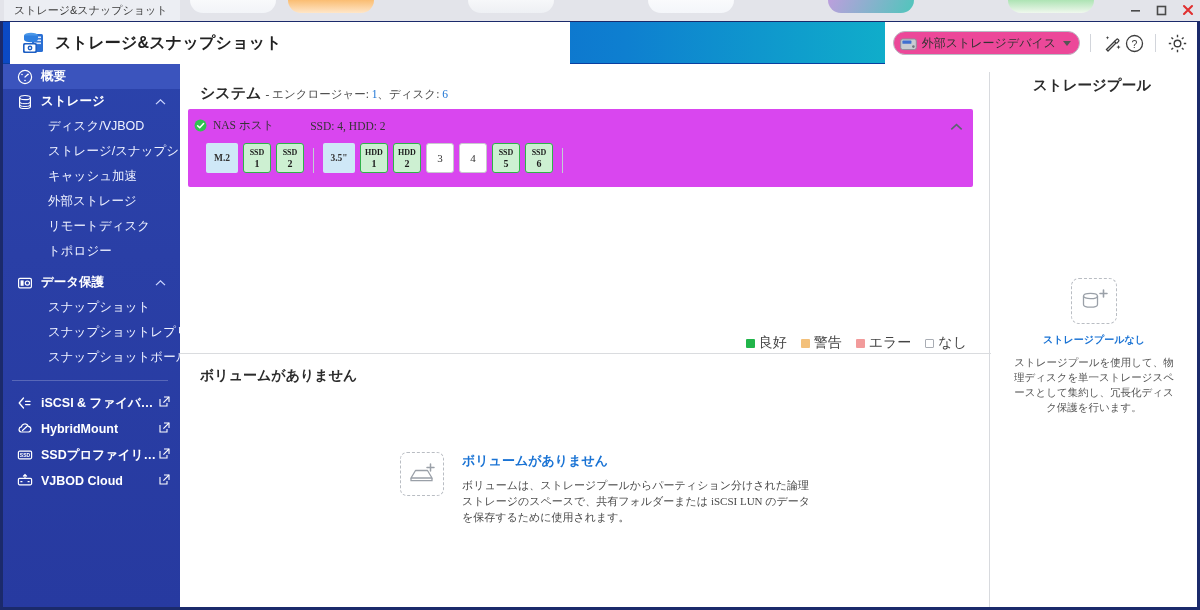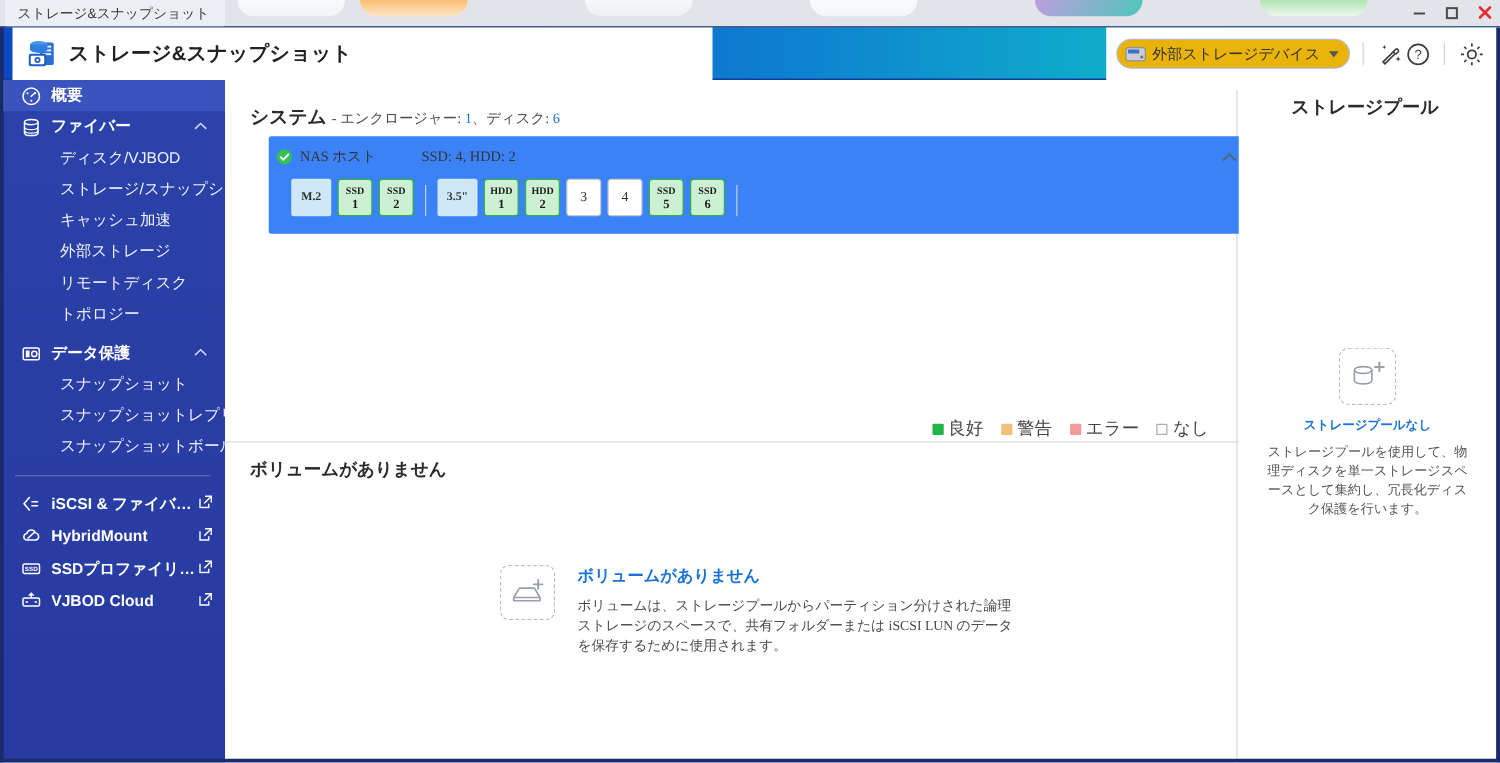--- a/index.html
+++ b/index.html
@@ -87,21 +87,21 @@
     background: #ffffff;
     display: flex; align-items: center;
     padding-right: 12px; padding-left: 8px;
   }
   .dropdown {
     display: flex; align-items: center;
     height: 24px;
     border: 1px solid #b9bcc4;
     border-radius: 12px;
     padding: 0 8px 0 6px;
-    background: #eab308;
+    background: #ec4899;
     cursor: pointer;
     white-space: nowrap;
   }
   .dd-icon { width: 17px; height: 13px; margin-right: 5px; flex: 0 0 auto; }
   .dd-label { font-size: 12px; color: #333; }
   .dd-caret {
     margin-left: 7px;
     width: 0; height: 0;
     border-left: 4px solid transparent;
     border-right: 4px solid transparent;
@@ -205,23 +205,22 @@
     font-size: 15px; font-weight: bold; color: #2b2b2b;
   }
   .sec-sub {
     font-size: 11.5px; color: #4c4c4c; margin-left: 4px;
   }
   .sec-sub b { color: #1a73d4; font-weight: normal; }
 
   .enclosure {
     position: absolute; left: 8px; top: 37px;
     width: 785px; height: 78px;
-    background: #3b82f6;
+    background: #d946ef;
     border-radius: 2px;
-    margin-left: 27px;
   }
   .enc-head {
     display: flex; align-items: center;
     padding: 9px 0 0 6px;
     font-size: 11.5px; color: #343434;
   }
   .ok-dot { width: 13px; height: 13px; margin-right: 6px; }
   .enc-name { margin-right: 36px; }
   .enc-counts { color: #343434; }
   .enc-collapse {
@@ -462,21 +461,21 @@
 
     <div class="side-item top">
       <span class="side-ico">
         <svg width="16" height="16" viewBox="0 0 16 16">
           <ellipse cx="8" cy="3.6" rx="5.4" ry="2.1" fill="none" stroke="#fff" stroke-width="1.2"></ellipse>
           <path d="M2.6 3.6 v8.8 a5.4 2.1 0 0 0 10.8 0 v-8.8" fill="none" stroke="#fff" stroke-width="1.2"></path>
           <path d="M2.6 7.6 a5.4 2.1 0 0 0 10.8 0" fill="none" stroke="#fff" stroke-width="1"></path>
           <path d="M2.6 10.4 a5.4 2.1 0 0 0 10.8 0" fill="none" stroke="#fff" stroke-width="1"></path>
         </svg>
       </span>
-      <span>ファイバー</span>
+      <span>ストレージ</span>
       <span class="side-chevron">
         <svg width="11" height="7" viewBox="0 0 11 7">
             <path d="M1 5.6 L5.5 1.3 L10 5.6" fill="none" stroke="#ccd6ff" stroke-width="1.3"></path>
           </svg>
       </span>
     </div>
     <div class="side-sub">
       <span>ディスク/VJBOD</span>
     </div>
     <div class="side-sub">

